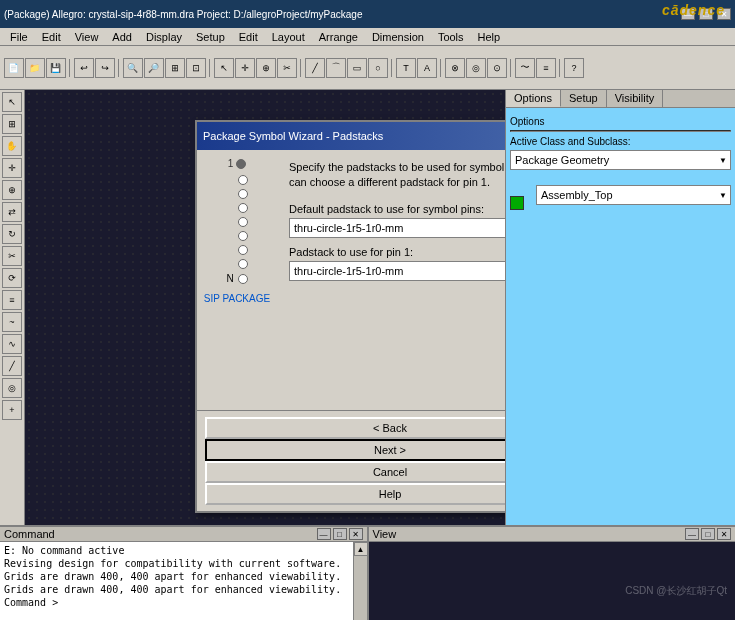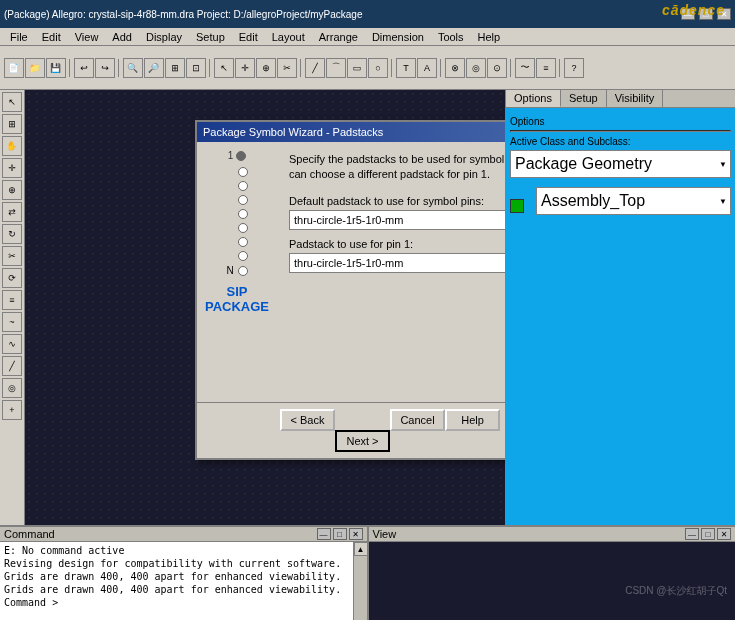--- a/index.html
+++ b/index.html
@@ -133,21 +133,21 @@
       position: absolute;
       top: 0; left: 0; right: 0; bottom: 0;
       background-image: radial-gradient(circle, #333 1px, transparent 1px);
       background-size: 8px 8px;
       opacity: 0.5;
     }
 
     
     #right-panel {
       width: 230px;
-      background: #0ea5e9;
+      background: #7dd3fc;
       border-left: 1px solid #808080;
       font-size: 11px;
     }
     #right-panel-tabs {
       display: flex;
       background: #c0bdb5;
       border-bottom: 1px solid #808080;
     }
     .right-tab {
       padding: 2px 8px;
@@ -162,28 +162,28 @@
     #right-panel-content {
       padding: 4px;
     }
     .panel-section-label {
       font-size: 10px;
       margin-bottom: 3px;
       margin-top: 4px;
     }
     .panel-dropdown {
       width: 100%;
-      height: 28px;
+      height: 20px;
       background: white;
       border: 1px solid #808080;
-      font-size: 16px;
+      font-size: 11px;
       display: flex;
       align-items: center;
       padding: 0 4px;
-      margin-bottom: 9px;
+      margin-bottom: 15px;
       position: relative;
     }
     .panel-dropdown::after {
       content: '▼';
       position: absolute;
       right: 3px;
       font-size: 8px;
     }
     .panel-color-row {
       display: flex;
@@ -209,21 +209,21 @@
       z-index: 100;
     }
     #dialog-title {
       background: linear-gradient(to right, #1a3a8c, #4a6aac);
       color: white;
       padding: 3px 6px;
       display: flex;
       justify-content: space-between;
       align-items: center;
       font-size: 11px;
-      height: 20px;
+      height: 28px;
     }
     #dialog-body {
       display: flex;
       height: 260px;
     }
     #dialog-left {
       width: 80px;
       padding: 8px 4px;
       display: flex;
       flex-direction: column;
@@ -255,36 +255,36 @@
       background: white;
       padding: 0 4px;
       font-size: 11px;
     }
     #dialog-footer {
       border-top: 1px solid #808080;
       padding: 6px 8px;
       display: flex;
       justify-content: center;
       background: #d4d0c8;
+      flex-direction: column;
     }
     .dialog-btn {
       min-width: 55px;
       height: 22px;
       background: #d4d0c8;
       border: 2px outset #ffffff;
       cursor: pointer;
       font-size: 11px;
       display: flex;
       align-items: center;
       justify-content: center;
       padding: 0 8px;
     }
     .dialog-btn.default {
       border: 2px solid #000;
-      margin-top: 21px;
     }
     .preview-pin-label {
       position: absolute;
       font-size: 10px;
       color: #333;
     }
 
     
     #bottom-area {
       height: 120px;
@@ -504,21 +504,21 @@
           </div>
           <div style="display:flex; align-items:center; gap:3px; margin-bottom:4px;">
             <span style="width:8px; font-size:10px;"></span>
             <div style="width:10px; height:10px; border-radius:50%; border:1px solid #666; background:white;"></div>
           </div>
           <div style="display:flex; align-items:center; gap:3px; margin-bottom:4px;">
             <span style="width:8px; font-size:10px;">N</span>
             <div style="width:10px; height:10px; border-radius:50%; border:1px solid #666; background:white;"></div>
           </div>
           <div style="margin-top:4px; text-align:center;">
-            <span style="color:#0055cc; font-size:13px; font-weight:bold;">SIP PACKAGE</span>
+            <span style="color:#0055cc; font-size:10px; font-weight:normal;">SIP PACKAGE</span>
           </div>
         </div>
 
         <div id="dialog-right">
           <p class="dialog-description">Specify the padstacks to be used for symbol pins. You can choose a different padstack for pin 1.</p>
 
           <div class="dialog-field-label">Default padstack to use for symbol pins:</div>
           <div class="dialog-input-row">
             <input type="text" class="dialog-input" value="thru-circle-1r5-1r0-mm" style="">
 

